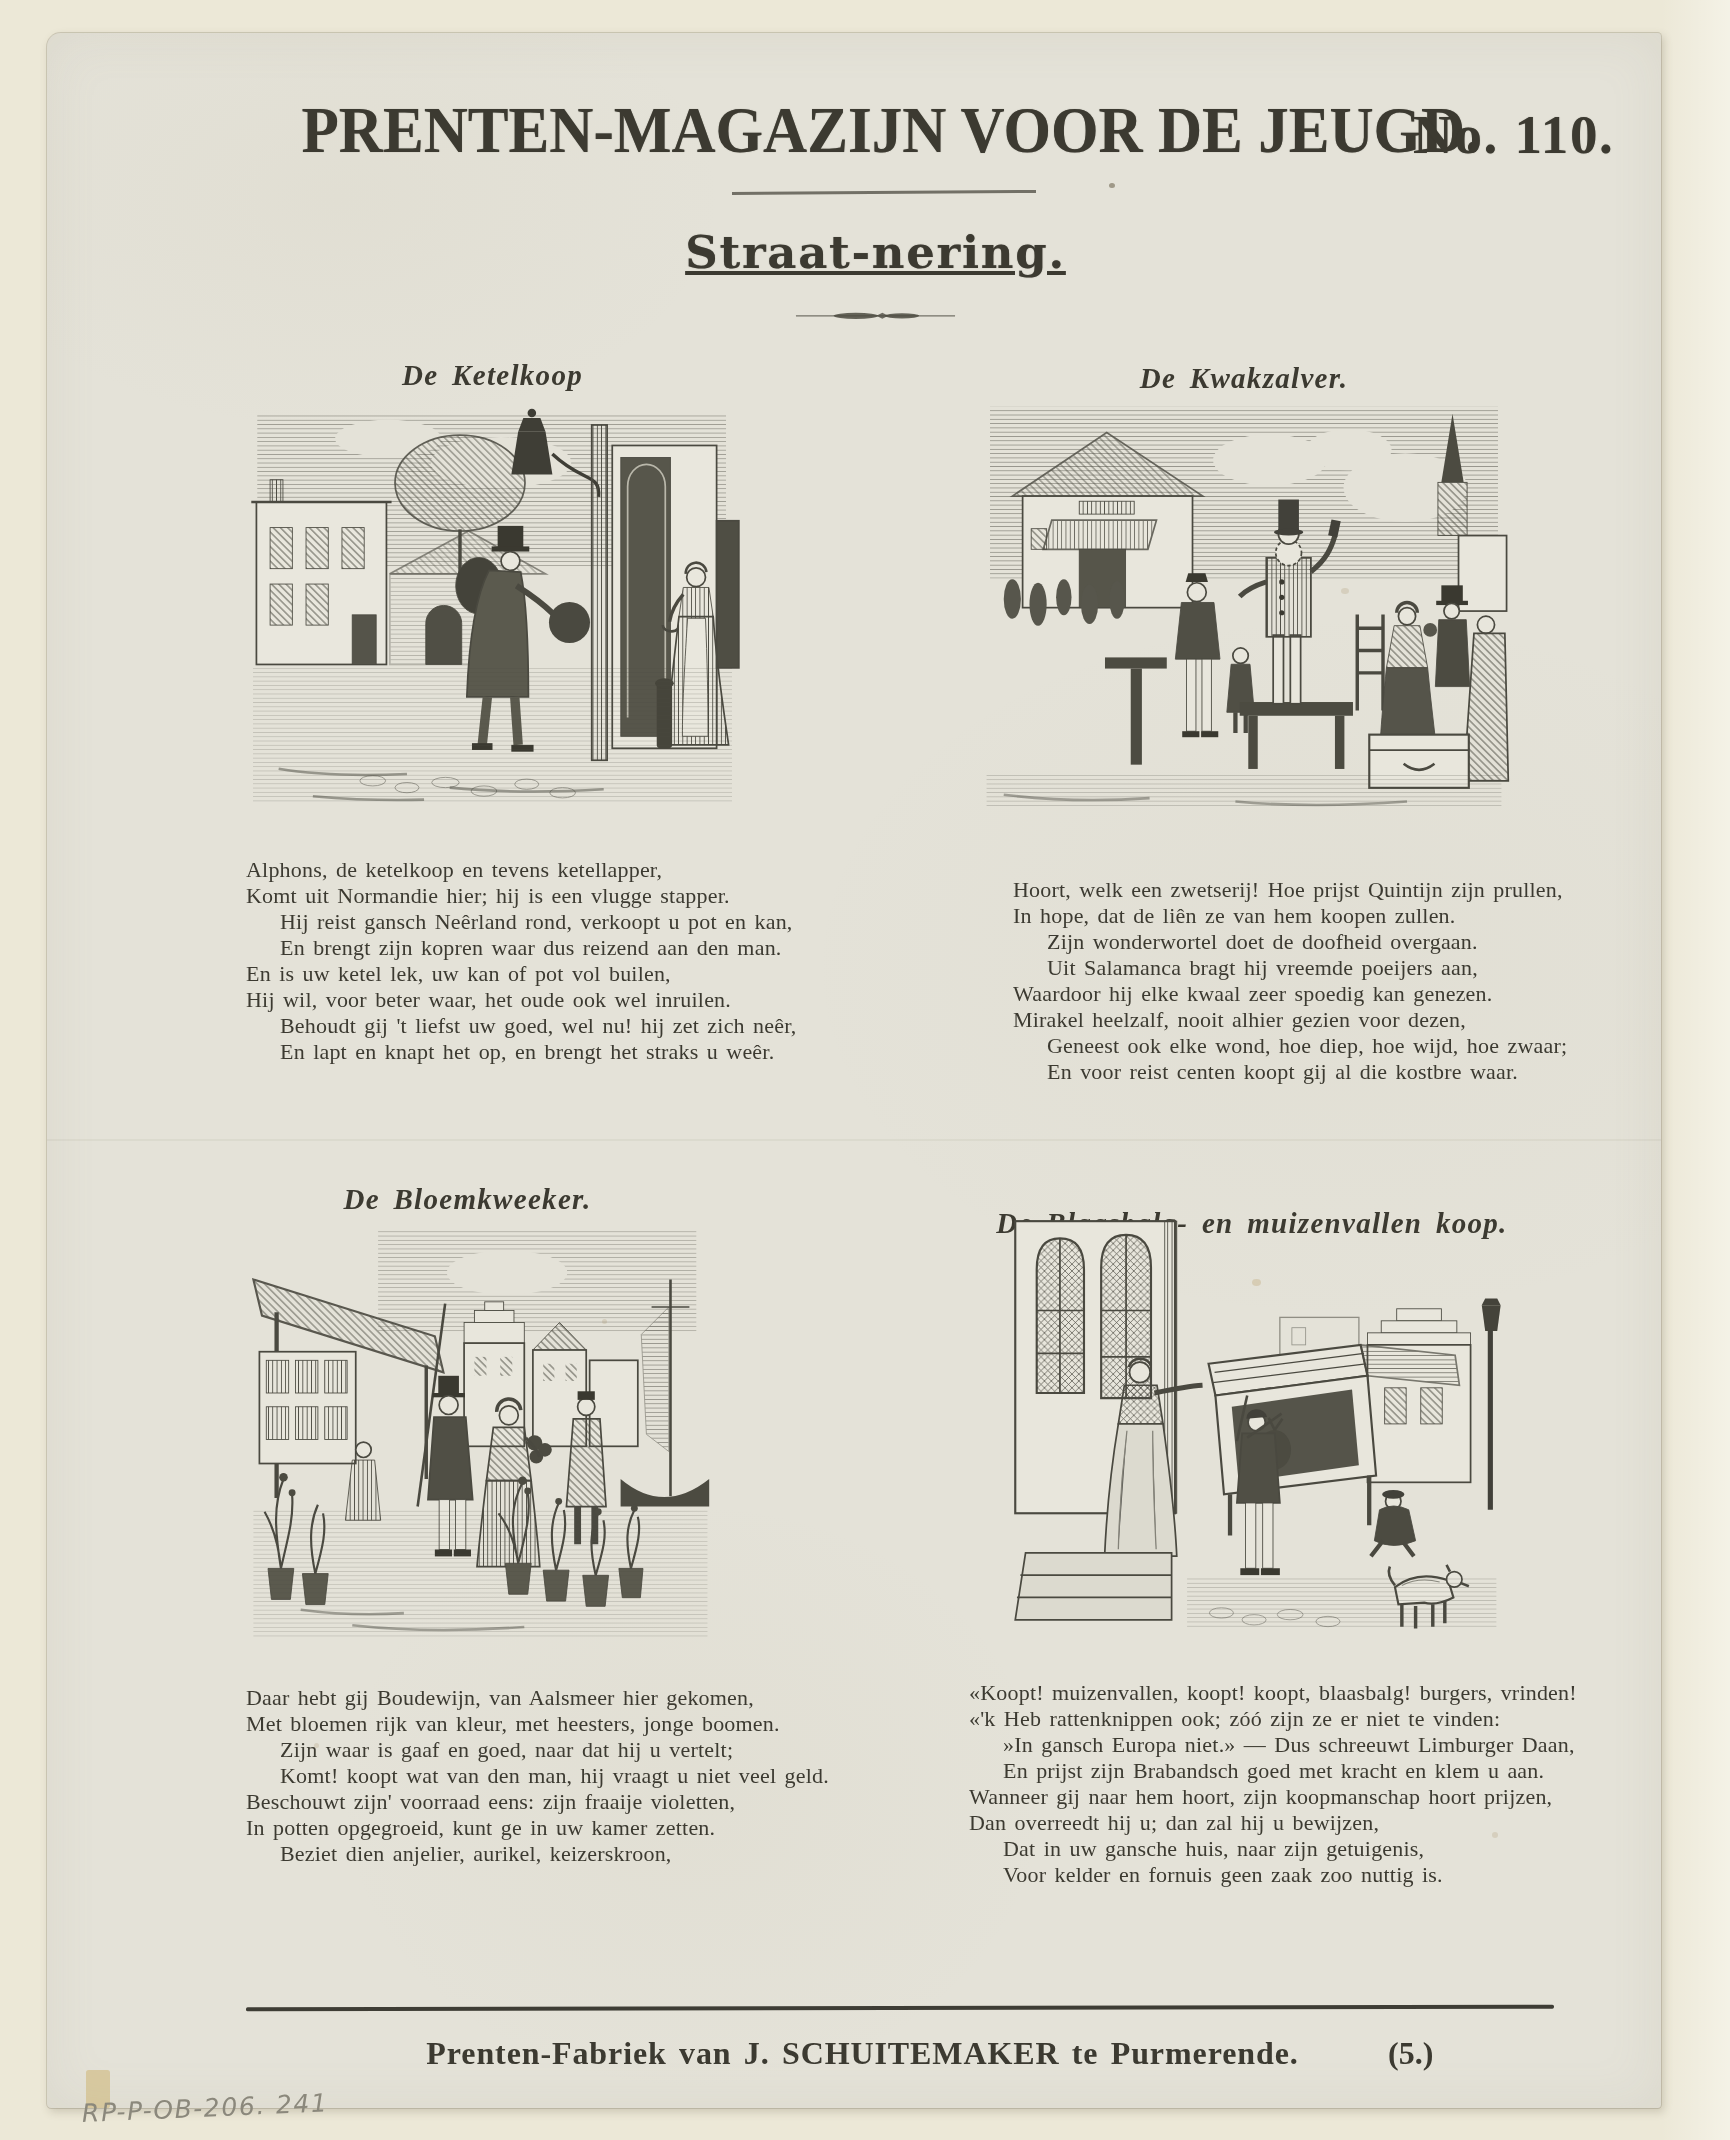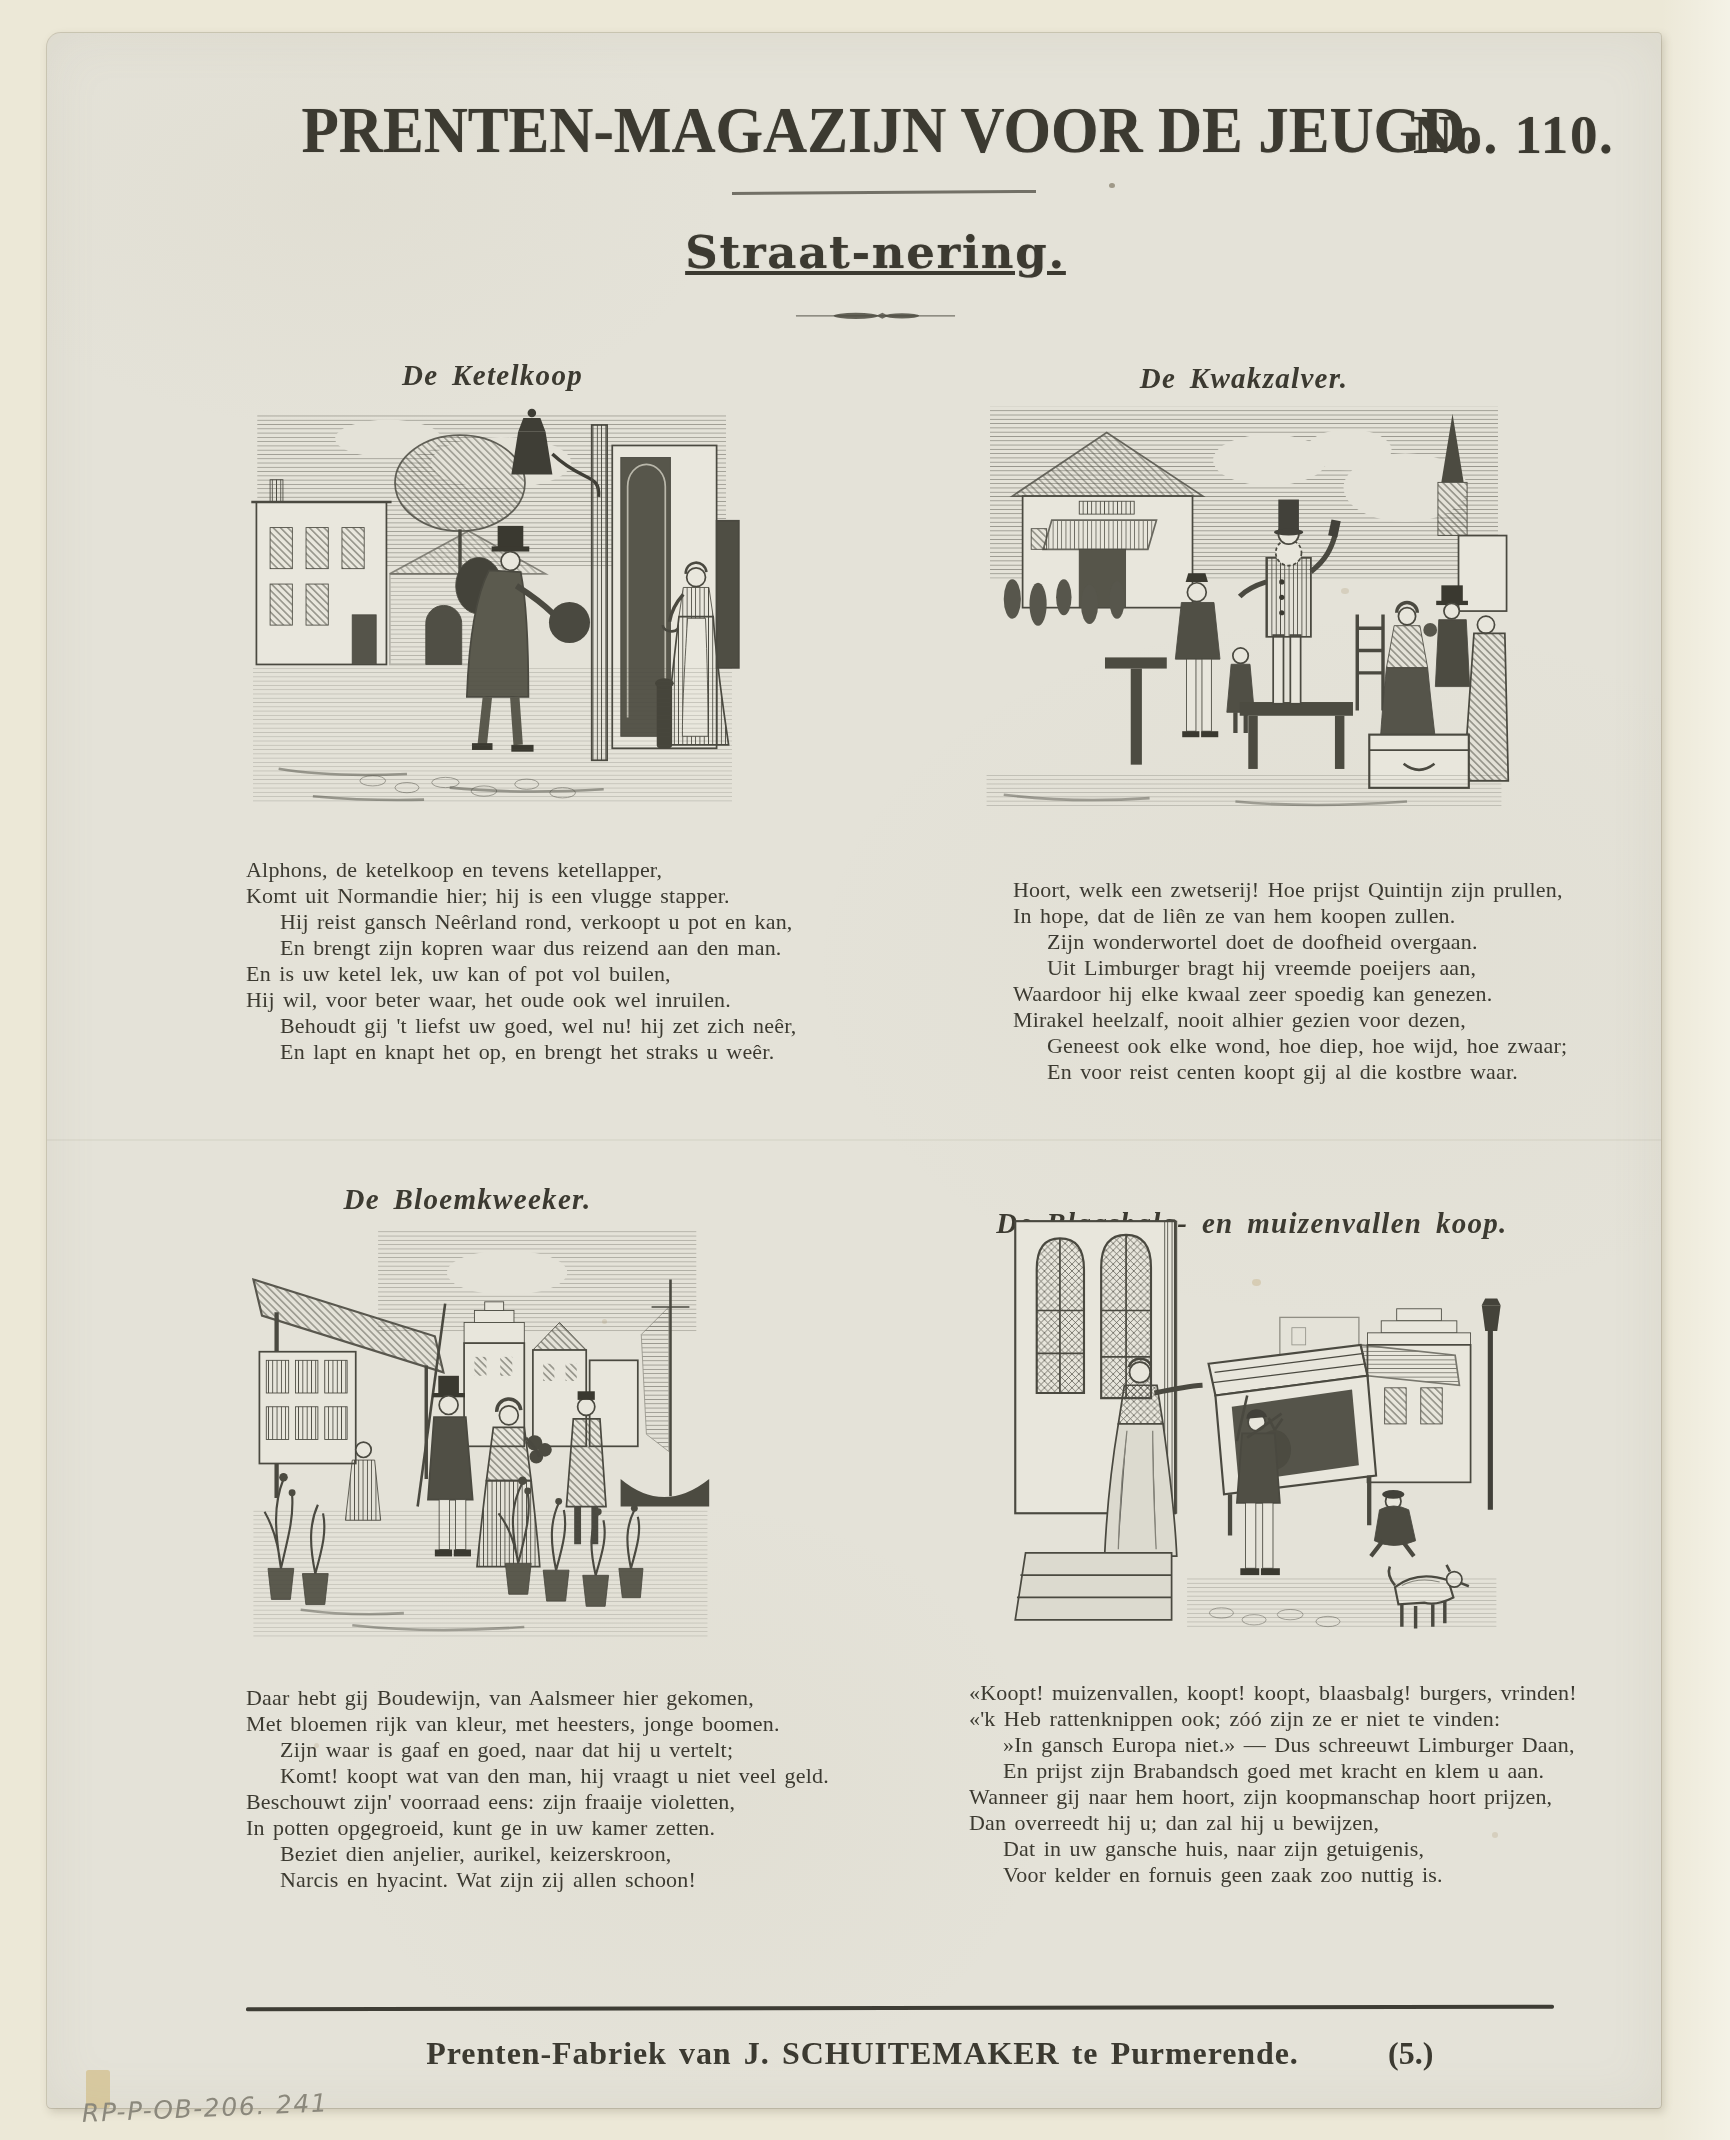--- a/index.html
+++ b/index.html
@@ -535,35 +535,34 @@
       <div class="poem-line ind">En brengt zijn kopren waar dus reizend aan den man.</div>
       <div class="poem-line">En is uw ketel lek, uw kan of pot vol builen,</div>
       <div class="poem-line">Hij wil, voor beter waar, het oude ook wel inruilen.</div>
       <div class="poem-line ind">Behoudt gij 't liefst uw goed, wel nu! hij zet zich neêr,</div>
       <div class="poem-line ind">En lapt en knapt het op, en brengt het straks u weêr.</div>
     </div>
   <div id="poem-1" class="poem txt">
       <div class="poem-line">Hoort, welk een zwetserij! Hoe prijst Quintijn zijn prullen,</div>
       <div class="poem-line">In hope, dat de liên ze van hem koopen zullen.</div>
       <div class="poem-line ind">Zijn wonderwortel doet de doofheid overgaan.</div>
-      <div class="poem-line ind">Uit Limburger bragt hij vreemde poeijers aan,</div>
+      <div class="poem-line ind">Uit Salamanca bragt hij vreemde poeijers aan,</div>
       <div class="poem-line">Waardoor hij elke kwaal zeer spoedig kan genezen.</div>
       <div class="poem-line">Mirakel heelzalf, nooit alhier gezien voor dezen,</div>
       <div class="poem-line ind">Geneest ook elke wond, hoe diep, hoe wijd, hoe zwaar;</div>
       <div class="poem-line ind">En voor reist centen koopt gij al die kostbre waar.</div>
     </div>
   <div id="poem-2" class="poem txt">
       <div class="poem-line">Daar hebt gij Boudewijn, van Aalsmeer hier gekomen,</div>
       <div class="poem-line">Met bloemen rijk van kleur, met heesters, jonge boomen.</div>
       <div class="poem-line ind">Zijn waar is gaaf en goed, naar dat hij u vertelt;</div>
       <div class="poem-line ind">Komt! koopt wat van den man, hij vraagt u niet veel geld.</div>
       <div class="poem-line">Beschouwt zijn' voorraad eens: zijn fraaije violetten,</div>
       <div class="poem-line">In potten opgegroeid, kunt ge in uw kamer zetten.</div>
       <div class="poem-line ind">Beziet dien anjelier, aurikel, keizerskroon,</div>
-      <div class="poem-line ind">Narcis en hyacint.  Wat zijn zij allen schoon!</div>
     </div>
   <div id="poem-3" class="poem txt">
       <div class="poem-line">«Koopt! muizenvallen, koopt! koopt, blaasbalg! burgers, vrinden!</div>
       <div class="poem-line">«'k Heb rattenknippen ook; zóó zijn ze er niet te vinden:</div>
       <div class="poem-line ind">»In gansch Europa niet.» — Dus schreeuwt Limburger Daan,</div>
       <div class="poem-line ind">En prijst zijn Brabandsch goed met kracht en klem u aan.</div>
       <div class="poem-line">Wanneer gij naar hem hoort, zijn koopmanschap hoort prijzen,</div>
       <div class="poem-line">Dan overreedt hij u; dan zal hij u bewijzen,</div>
       <div class="poem-line ind">Dat in uw gansche huis, naar zijn getuigenis,</div>
       <div class="poem-line ind">Voor kelder en fornuis geen zaak zoo nuttig is.</div>

